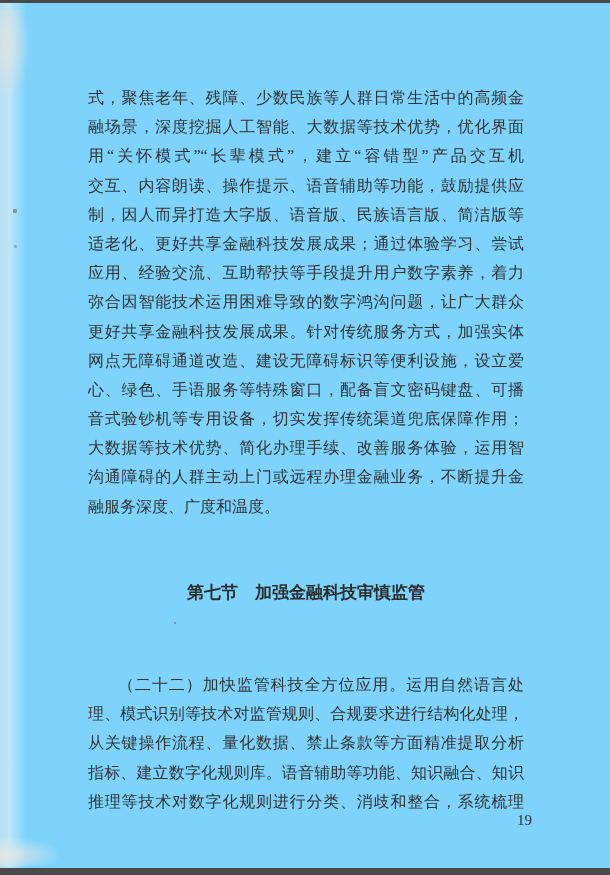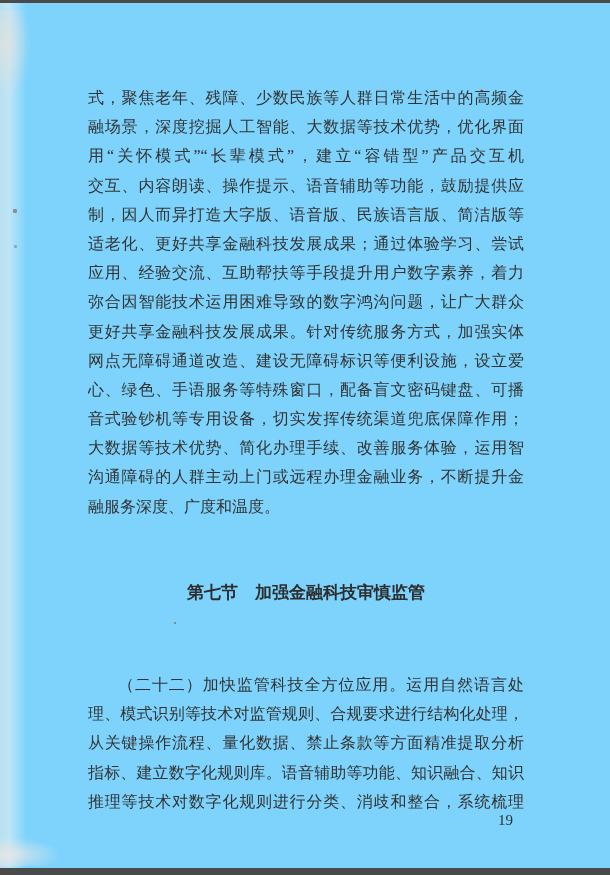--- a/index.html
+++ b/index.html
@@ -98,21 +98,21 @@
     font-weight: 700;
     color: #2d2d2d;
   }
   #page-number {
     position: absolute;
     left: 498px;
     top: 810px;
     width: 34px;
     height: 20px;
     line-height: 20px;
-    text-align: left;
+    text-align: right;
     font-size: 15px;
     color: #2f2f2f;
   }
 </style>
 </head>
 <body>
 
 <div id="scan-page">
 
   <div class="left-shade"></div>

